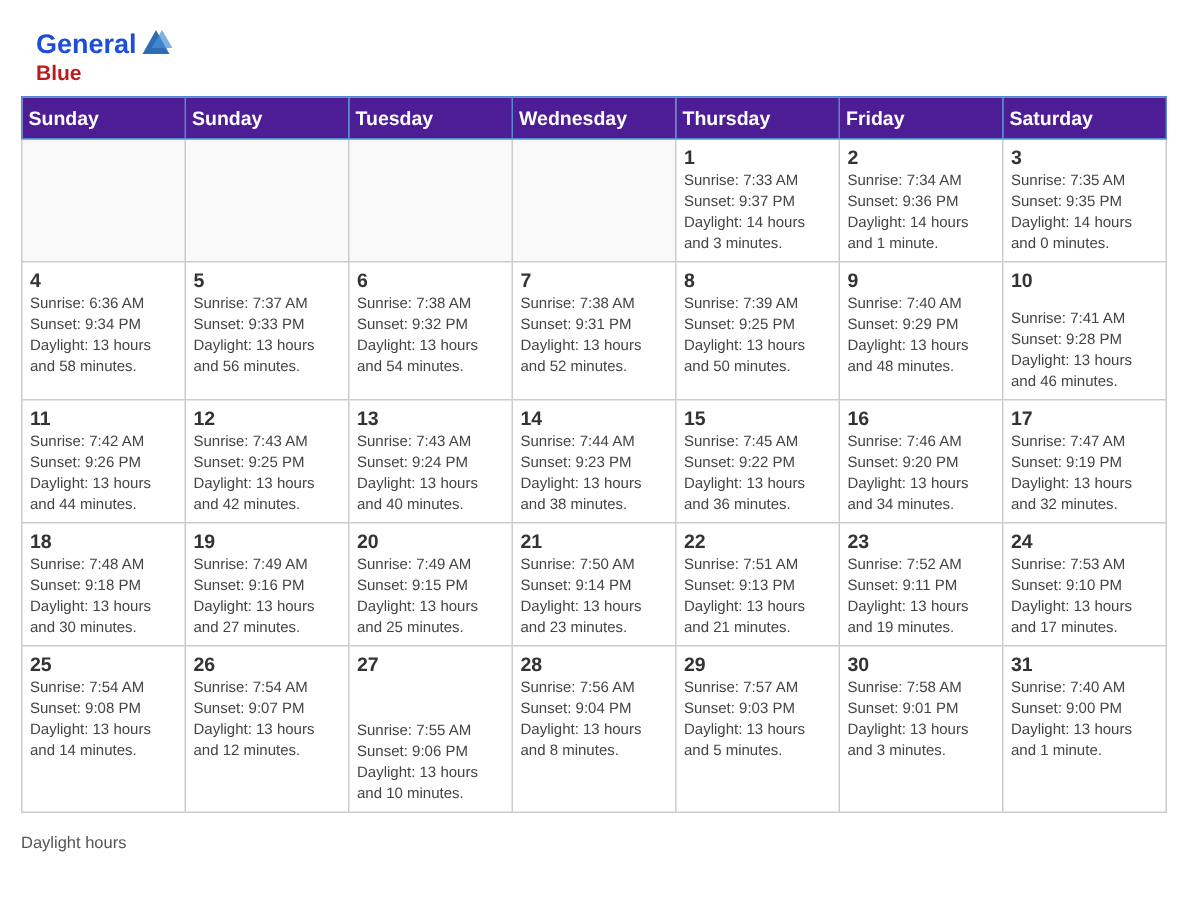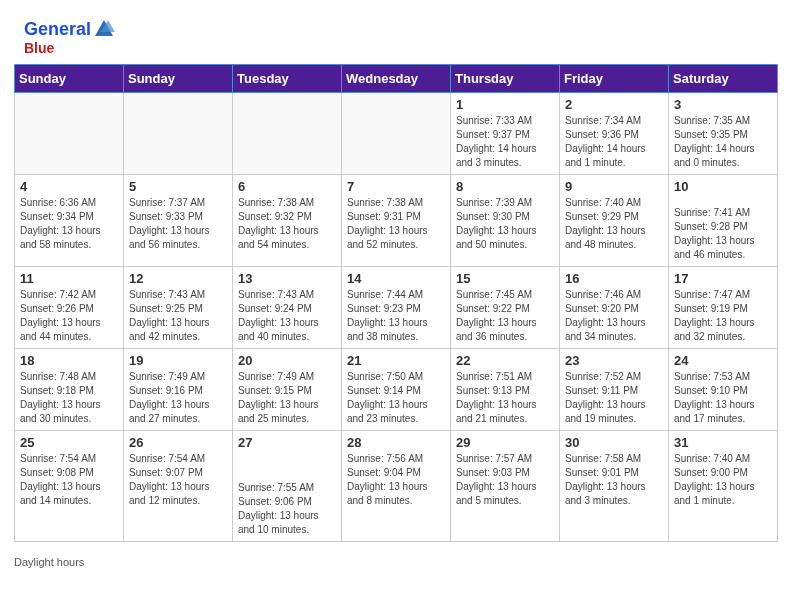--- a/index.html
+++ b/index.html
@@ -181,21 +181,21 @@
           <td>
             <span class="day-num">7</span>
             <div class="day-info" style="white-space: pre-line;">Sunrise: 7:38 AM
 Sunset: 9:31 PM
 Daylight: 13 hours
 and 52 minutes.</div>
           </td>
           <td>
             <span class="day-num">8</span>
             <div class="day-info" style="white-space: pre-line;">Sunrise: 7:39 AM
-Sunset: 9:30 PM
+Sunset: 9:25 PM
 Daylight: 13 hours
 and 50 minutes.</div>
           </td>
           <td>
             <span class="day-num">9</span>
             <div class="day-info" style="white-space: pre-line;">Sunrise: 7:40 AM
 Sunset: 9:29 PM
 Daylight: 13 hours
 and 48 minutes.</div>
           </td>

